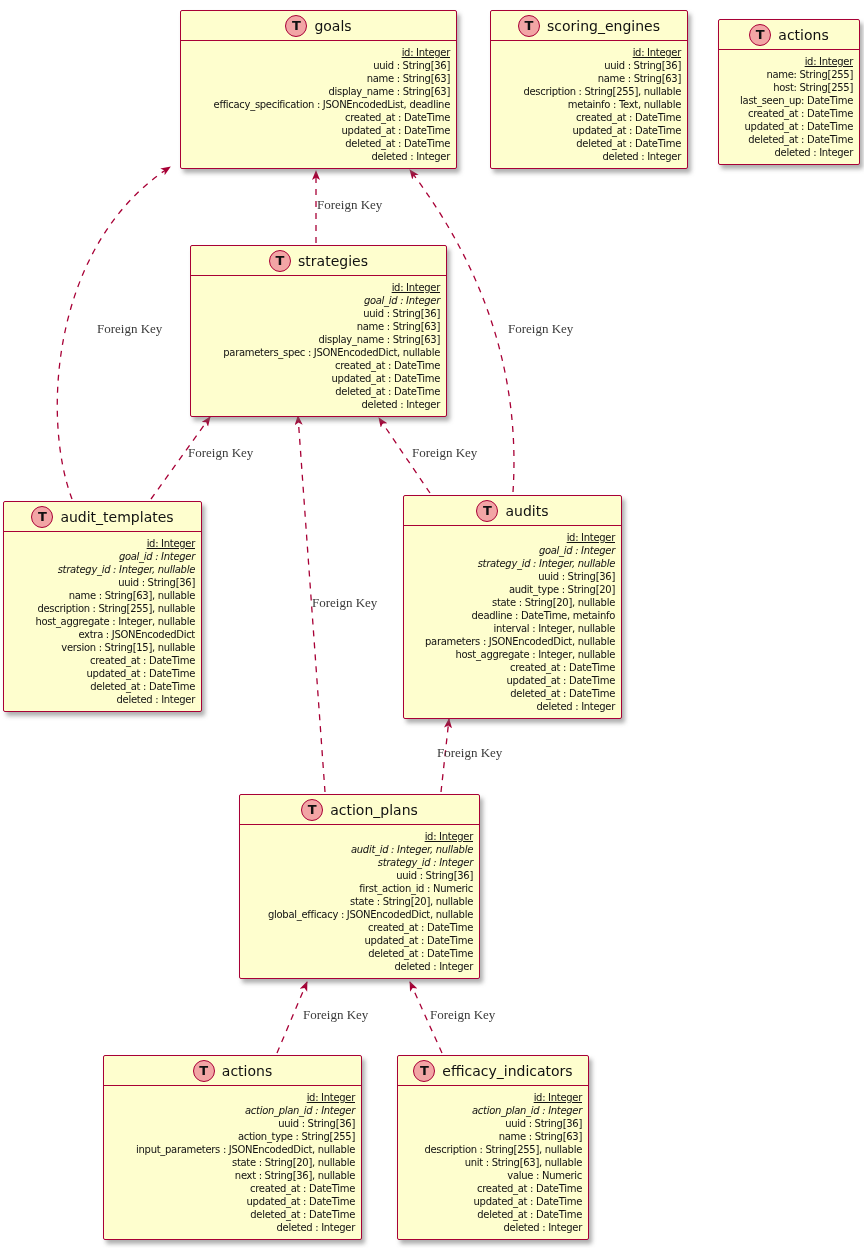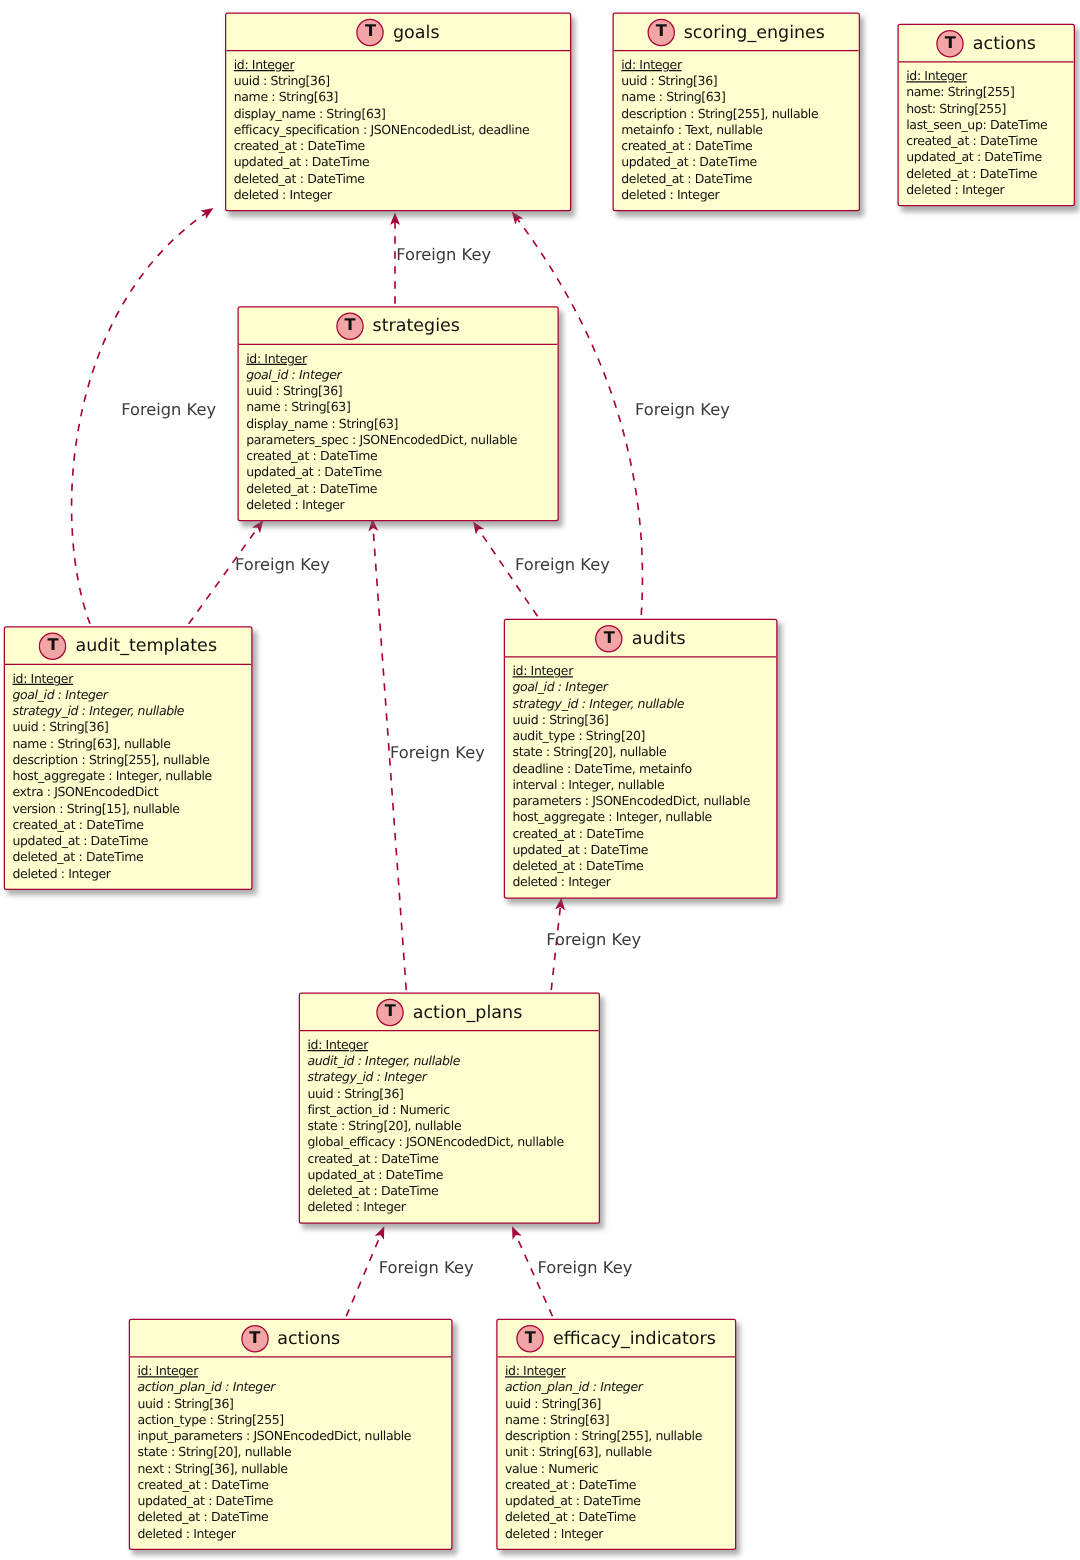--- a/index.html
+++ b/index.html
@@ -9,25 +9,25 @@
   .edge-path{fill:none;stroke:var(--edge,#A80036);stroke-width:1.3;stroke-dasharray:6 6;}
   .table{position:absolute;z-index:2;background:var(--box-fill,#FEFECE);
          border:1.5px solid var(--box-border,#A80036);border-radius:2px;
          box-shadow:3px 4px 4px rgba(110,110,110,0.55);overflow:hidden;}
   .hdr{height:29px;display:flex;align-items:center;justify-content:center;gap:7px;
        border-bottom:1.5px solid var(--box-border,#A80036);}
   .spot{width:20px;height:20px;border-radius:50%;background:var(--spot-fill,#F2A5A5);
         border:1.5px solid var(--spot-border,#A80036);display:flex;align-items:center;
         justify-content:center;font-weight:bold;font-size:13px;color:#111;flex:0 0 auto;}
   .tname{font-size:14px;color:#111;}
-  .rows{padding:5px 6px;}
+  .rows{padding:5px 6px;text-align:right;}
   .row{font-size:10px;line-height:13px;letter-spacing:-0.3px;color:#111;white-space:nowrap;}
   .row.pk{text-decoration:underline;}
   .row.fk{font-style:italic;}
-  .edge-label{position:absolute;z-index:3;font-size:13px;color:#3a3a3a;white-space:nowrap;}
+  .edge-label{position:absolute;z-index:3;font-size:13px;color:#3a3a3a;white-space:nowrap;font-family:Liberation Serif, serif;}
 </style>
 </head>
 <body>
 
 <div id="canvas" style="background: rgb(255, 255, 255);">
   <svg id="edges" width="864" height="1248" viewBox="0 0 864 1248">
     <defs>
       <marker id="arrow" markerWidth="11" markerHeight="9" refX="9" refY="4" orient="auto" markerUnits="userSpaceOnUse">
         <path id="arrowhead-path" d="M0,0 L10,4 L0,8 L2.5,4 Z" fill="#A80036"></path>
       </marker>

